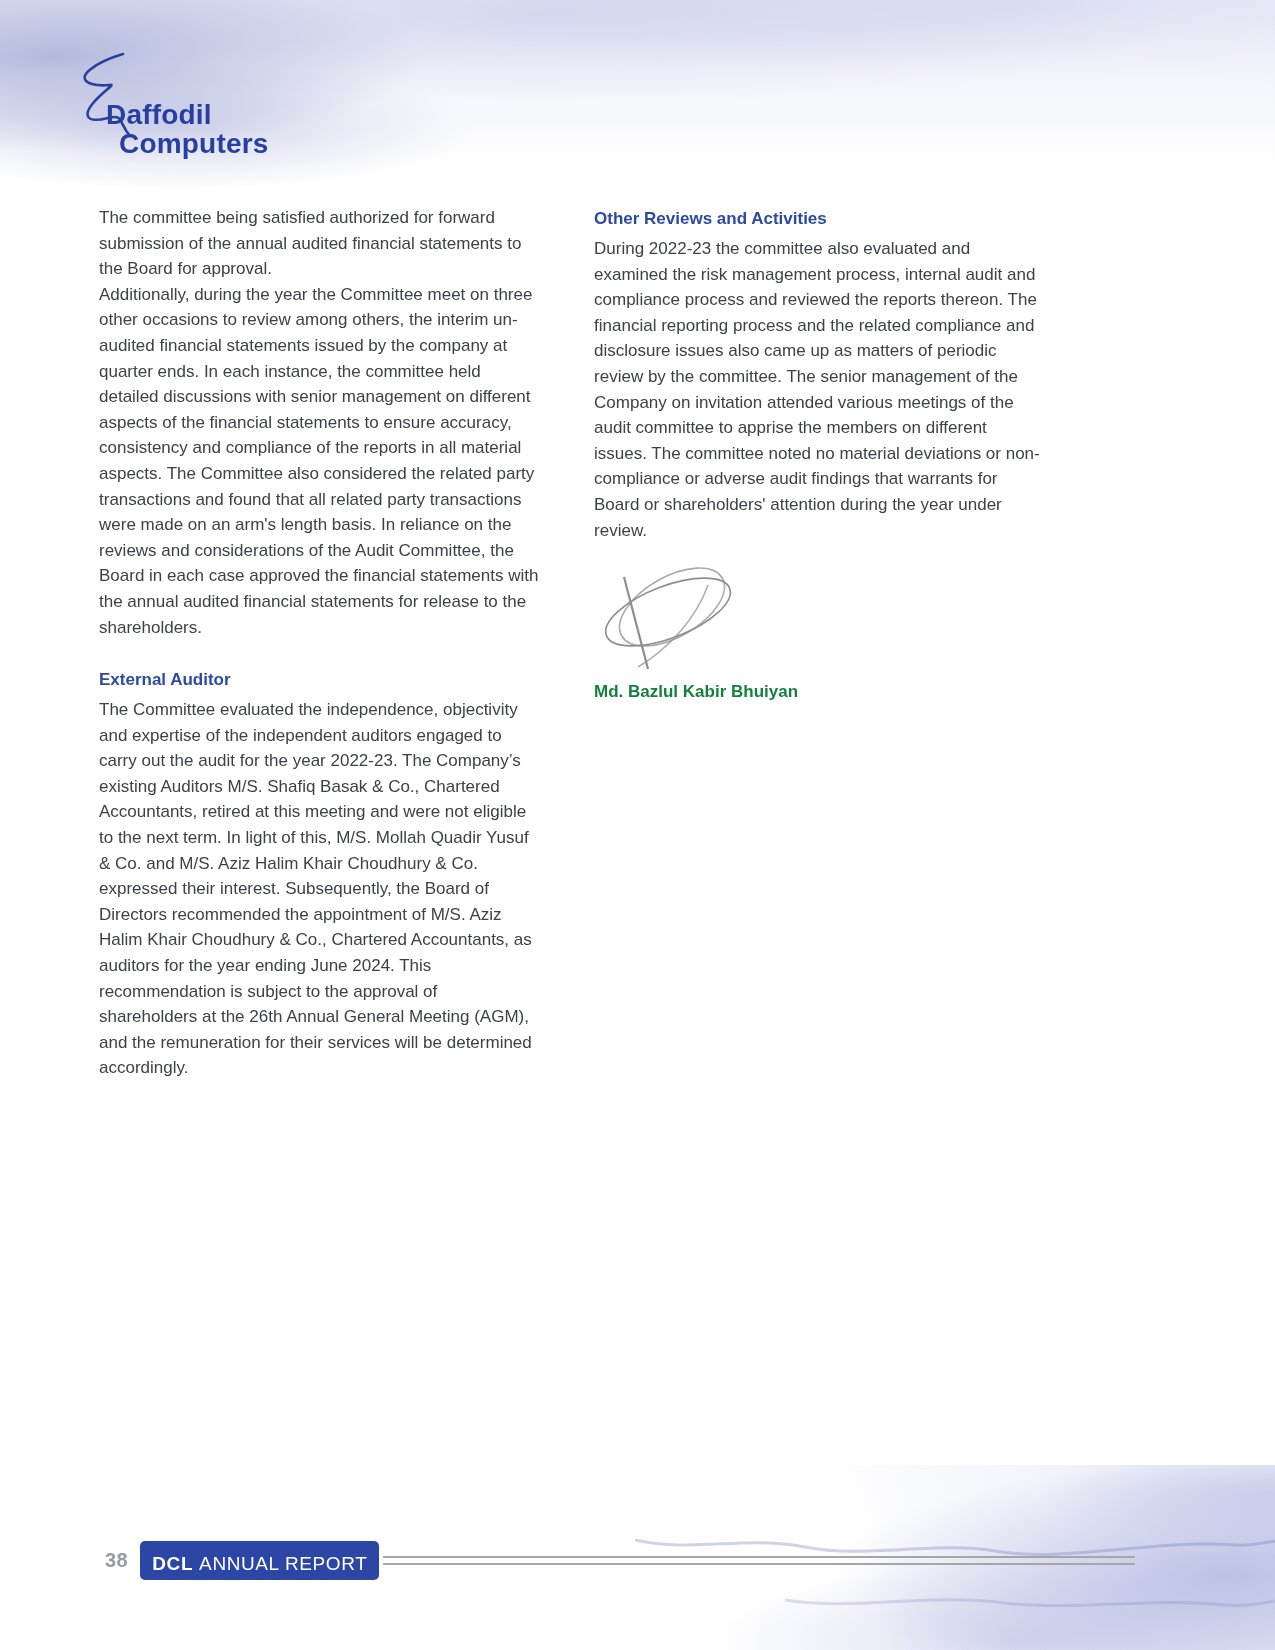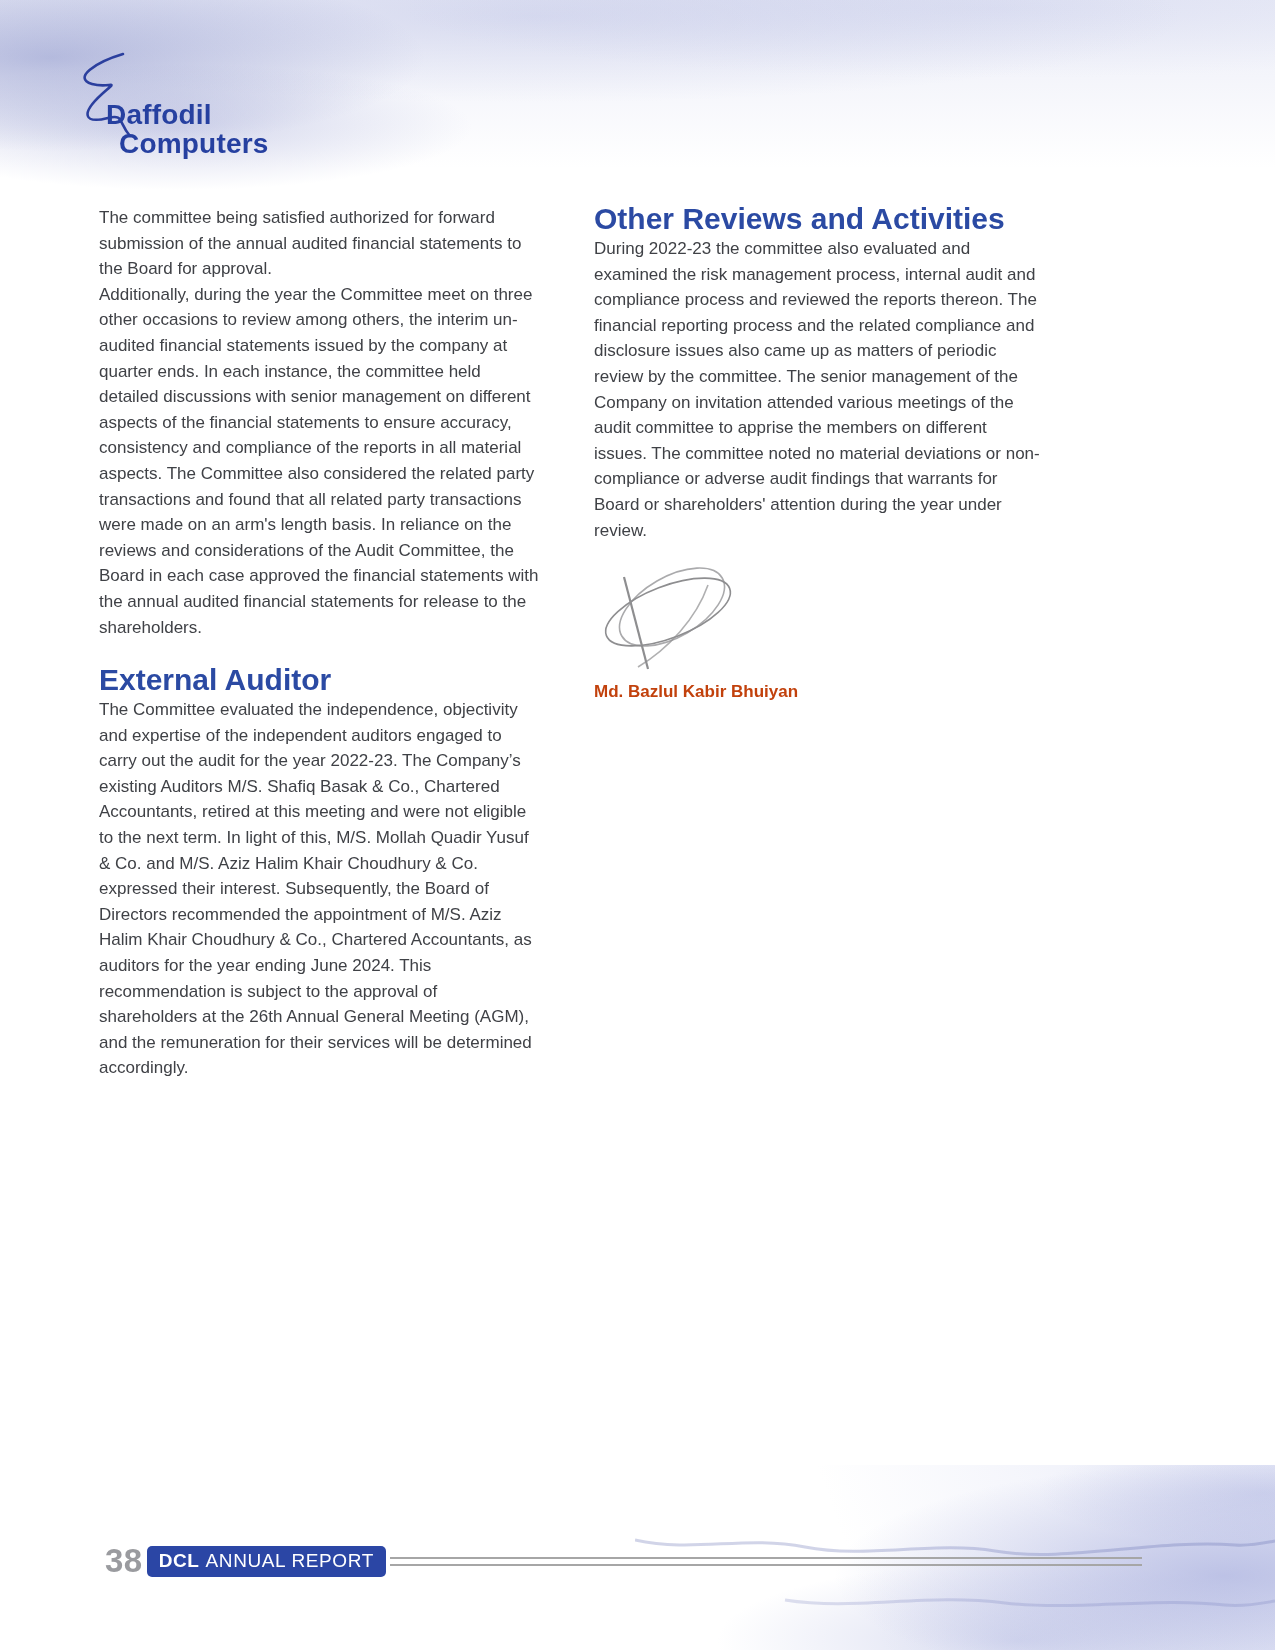--- a/index.html
+++ b/index.html
@@ -48,41 +48,41 @@
   .columns{
     position:absolute;left:99px;top:205px;width:941px;
     display:flex;gap:54px;
   }
   .col{font-size:17px;line-height:25.6px;color:#3f4146;}
   .col-left{width:447px;}
   .col-right{width:452px;}
   .col p{margin:0;}
   .col h2{
     margin:26px 0 3px 0;
-    font-size:30px;line-height:28px;color:#2b4aa3;
+    font-size:17px;line-height:28px;color:#2b4aa3;
   }
   .col-right h2{margin-top:0;}
   .col-right .body-para{margin-top:0;}
   .closing-line{margin-top:78px !important;}
   .signature{margin:14px 0 0 -4px;display:block;}
-  .signatory-name{font-weight:bold;color:#c2410c;margin-top:2px !important;}
+  .signatory-name{font-weight:bold;color:#15803d;margin-top:2px !important;}
   .signatory-title{color:#3f4146;}
 
   
   .footer{
     position:absolute;left:105px;bottom:70px;
     display:flex;align-items:center;
   }
   .page-number{
-    color:#9a9b9f;font-weight:bold;font-size:33px;letter-spacing:0.5px;
-    margin-right:4px;
+    color:#9a9b9f;font-weight:bold;font-size:20px;letter-spacing:0.5px;
+    margin-right:12px;
   }
   .footer-badge{
     background:#2b46a5;color:#ffffff;border-radius:5px;
-    padding:4px 12px 5px 12px;font-size:19px;letter-spacing:0.6px;
+    padding:12px 12px 5px 12px;font-size:19px;letter-spacing:0.6px;
     white-space:nowrap;
   }
   .badge-bold{font-weight:bold;margin-right:6px;}
   .footer-rule{
     width:752px;height:5px;margin-left:4px;
     border-top:2px solid #a6a6a6;border-bottom:2px solid #a6a6a6;
   }
 </style>
 </head>
 <body>

